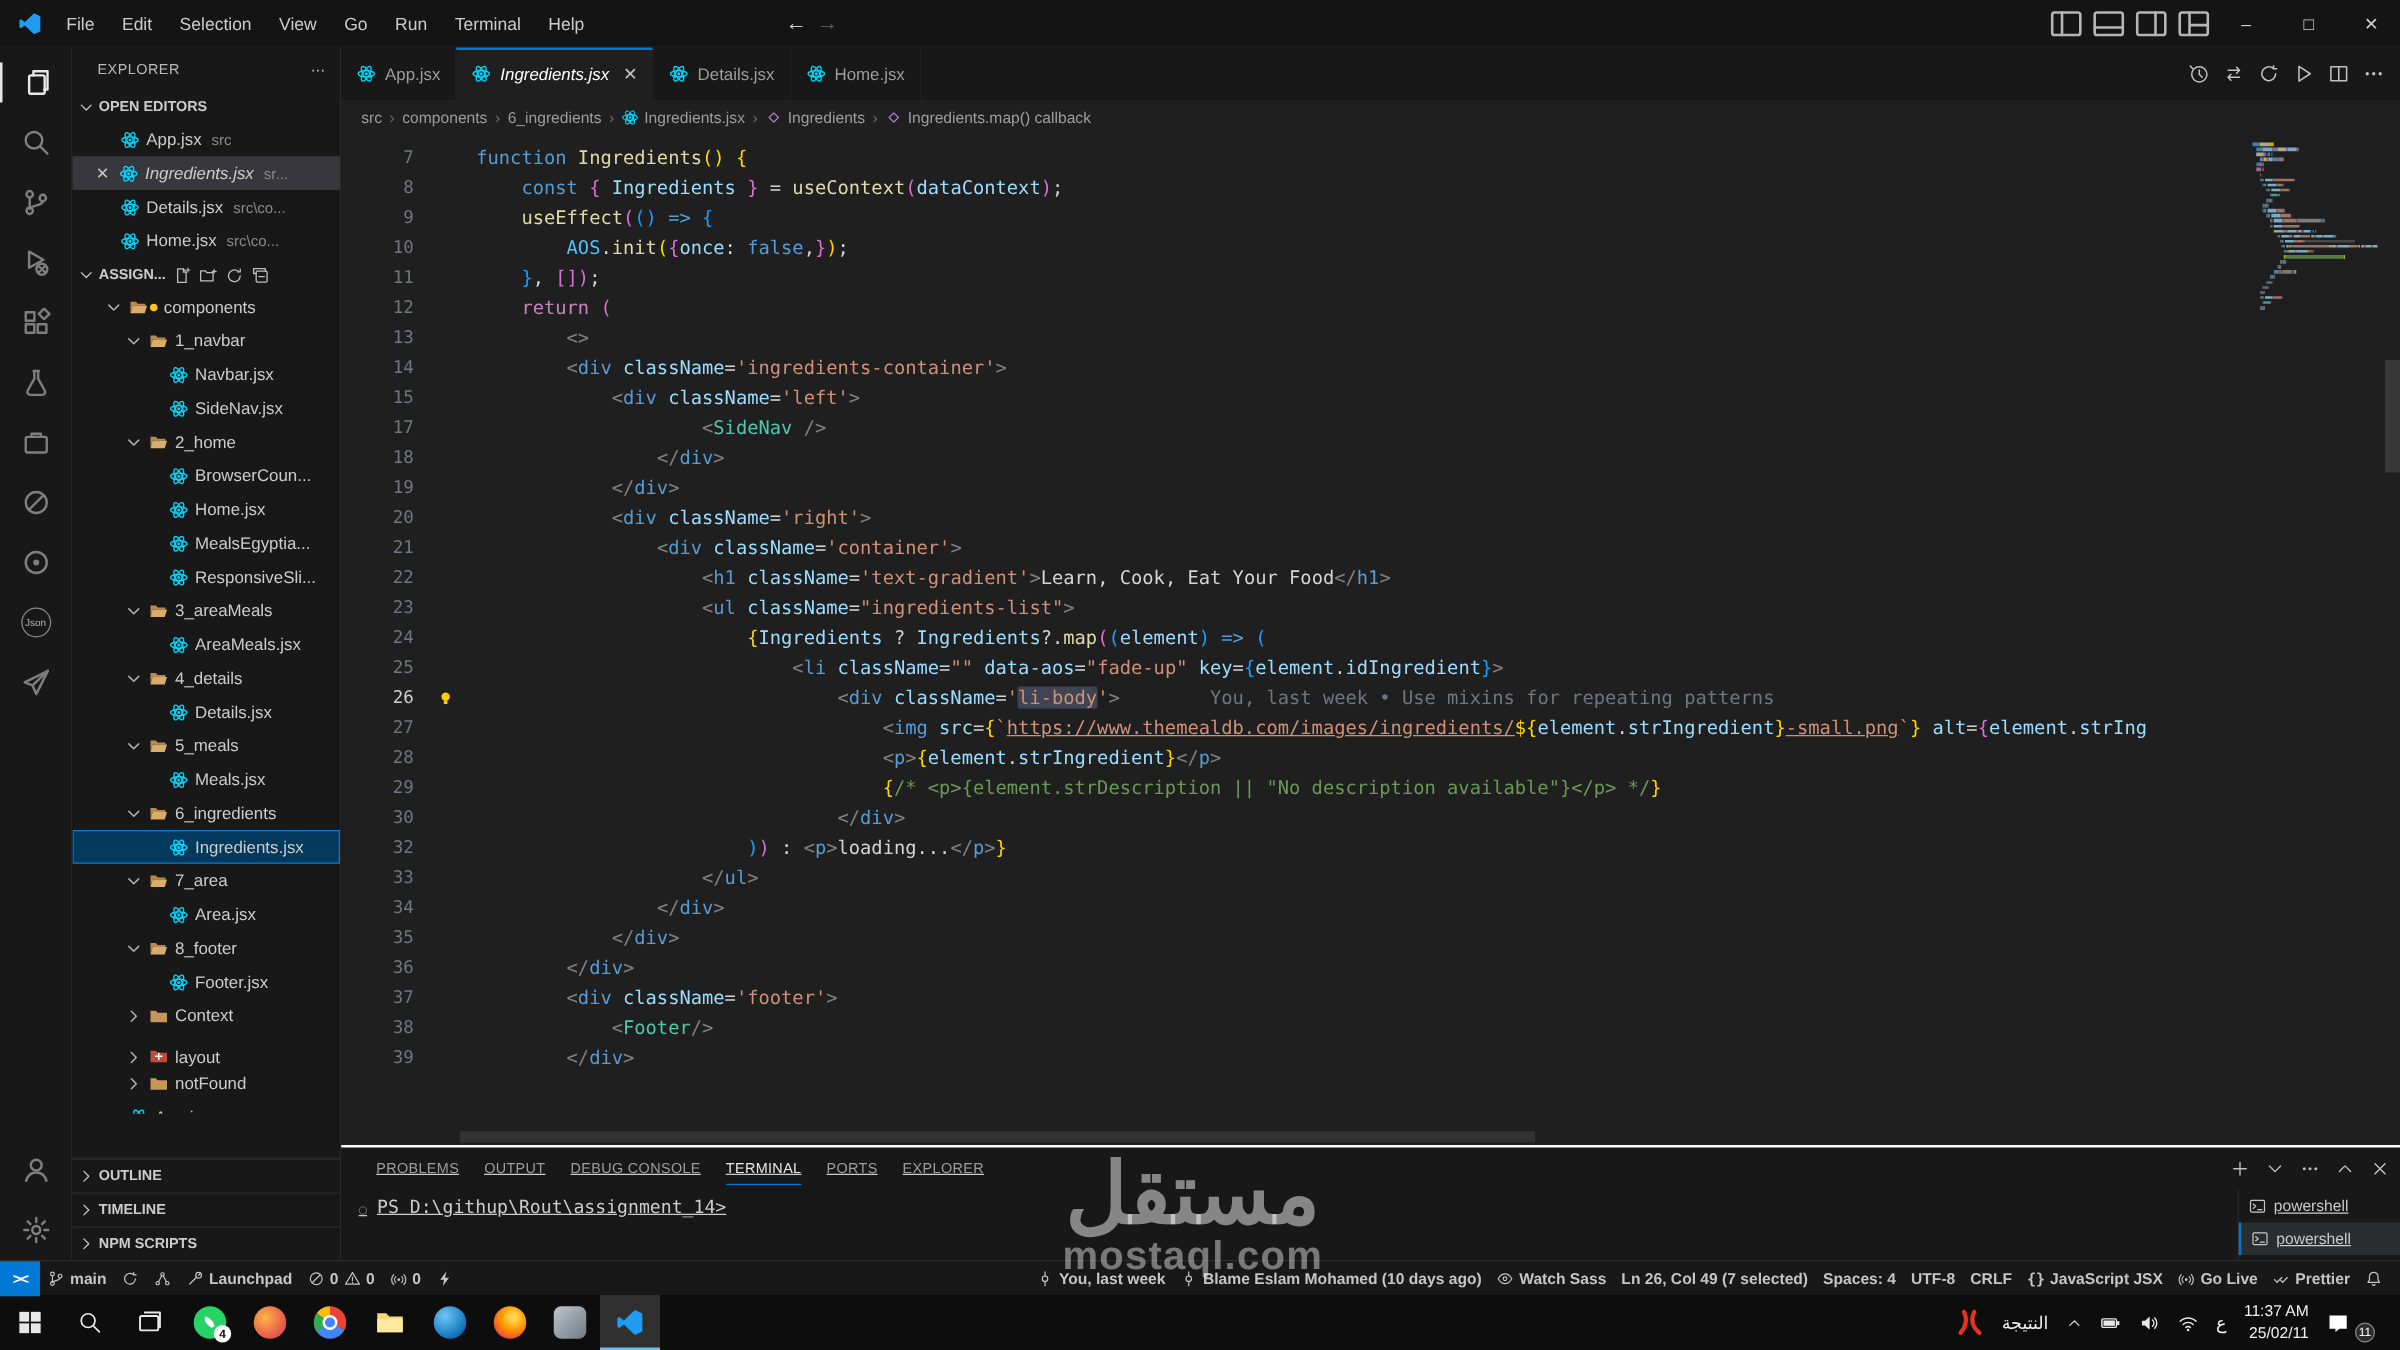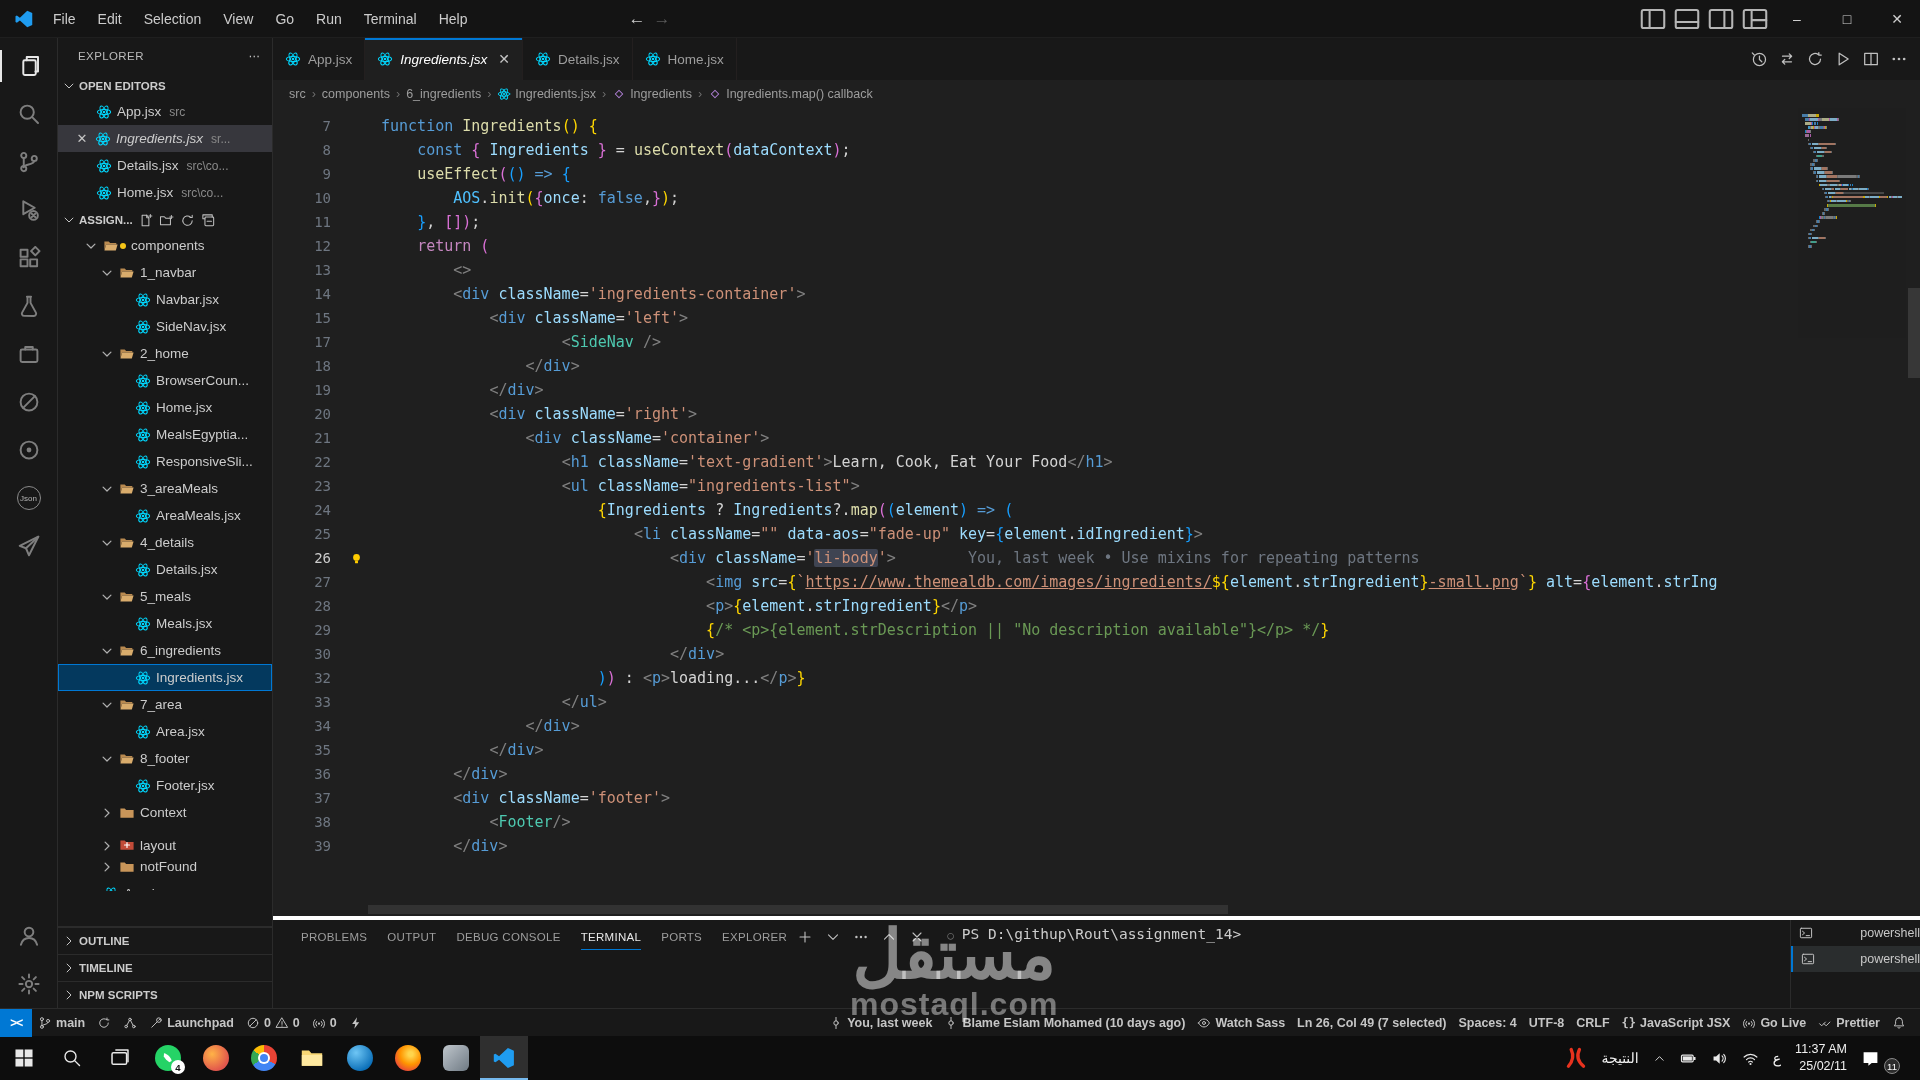--- a/index.html
+++ b/index.html
@@ -87,32 +87,32 @@
   .tk-lnk{text-decoration:underline}
   .tk-sel{background:#3f4452; border-radius:2px;}
 
   .minimap { position:absolute; top:0; right:14px; width:108px; height:230px; background:rgba(30,30,30,.6); padding:6px 4px; }
   .mm-line { height:2.5px; margin-bottom:1.6px; display:flex; }
   .mm-seg { height:100%; opacity:.75; }
   .vscroll { position:absolute; right:0; top:180px; width:12px; height:90px; background:#4a4a4a; opacity:.55; }
   .hscroll { position:absolute; left:95px; bottom:2px; width:860px; height:9px; background:#4a4a4a; opacity:.45; }
 
   
-  .panel { height:92px; border-top:4px solid #ffffff; background:#181818; display:flex; flex-direction:row; }
+  .panel { height:92px; border-top:2px solid #ffffff; background:#181818; display:flex; flex-direction:column;text-decoration:underline; }
   .panel-head { height:34px; display:flex; align-items:center; padding:0 8px 0 18px; }
   .ptab { font-size:11.5px; letter-spacing:.3px; color:#9d9d9d; padding:0 10px; height:100%; display:flex; align-items:center; position:relative; }
   .ptab.active { color:#e7e7e7; }
   .ptab.active::after { content:""; position:absolute; left:10px; right:10px; bottom:4px; height:1.5px; background:#0078d4; }
   .panel-actions { margin-left:auto; display:flex; gap:12px; color:#c0c0c0; align-items:center; }
   .panel-actions .ic { width:16px; height:16px; }
   .panel-body { flex:1; display:flex; min-height:0; }
   .terminal { flex:1; font-family:"DejaVu Sans Mono", monospace; font-size:14.5px; color:#cccccc; padding:6px 0 0 14px; display:flex; align-items:flex-start; gap:8px; }
   .term-dot { color:#6e6e6e; font-size:11px; margin-top:3px; }
   .term-list { width:130px; border-left:1px solid #2b2b2b; font-size:12.5px; }
-  .term-row { height:26px; display:flex; align-items:center; gap:18px; padding-left:8px; color:#c8c8c8;justify-content:space-between; }
+  .term-row { height:26px; display:flex; align-items:center; gap:6px; padding-left:8px; color:#c8c8c8; }
   .term-row.sel { background:#2a2d2e; border-left:2px solid #0078d4; }
   .term-row .ic { width:14px; height:14px; }
 
   
   .statusbar { height:28px; background:#181818; border-top:1px solid #2b2b2b; display:flex; align-items:center; font-size:12.5px; color:#c5c5c5; }
   .sb-remote { height:28px; background:#0078d4; color:#fff; display:flex; align-items:center; padding:0 10px; font-weight:bold; font-size:12px; letter-spacing:-1px; font-style:italic; }
   .sb-item { display:flex; align-items:center; gap:4px; padding:0 6px; height:100%;font-weight:bold; }
   .sb-item .ic { width:14px; height:14px; }
   .sb-left { display:flex; align-items:center; height:100%; }
   .sb-right { margin-left:auto; display:flex; align-items:center; height:100%; padding-right:8px; }

